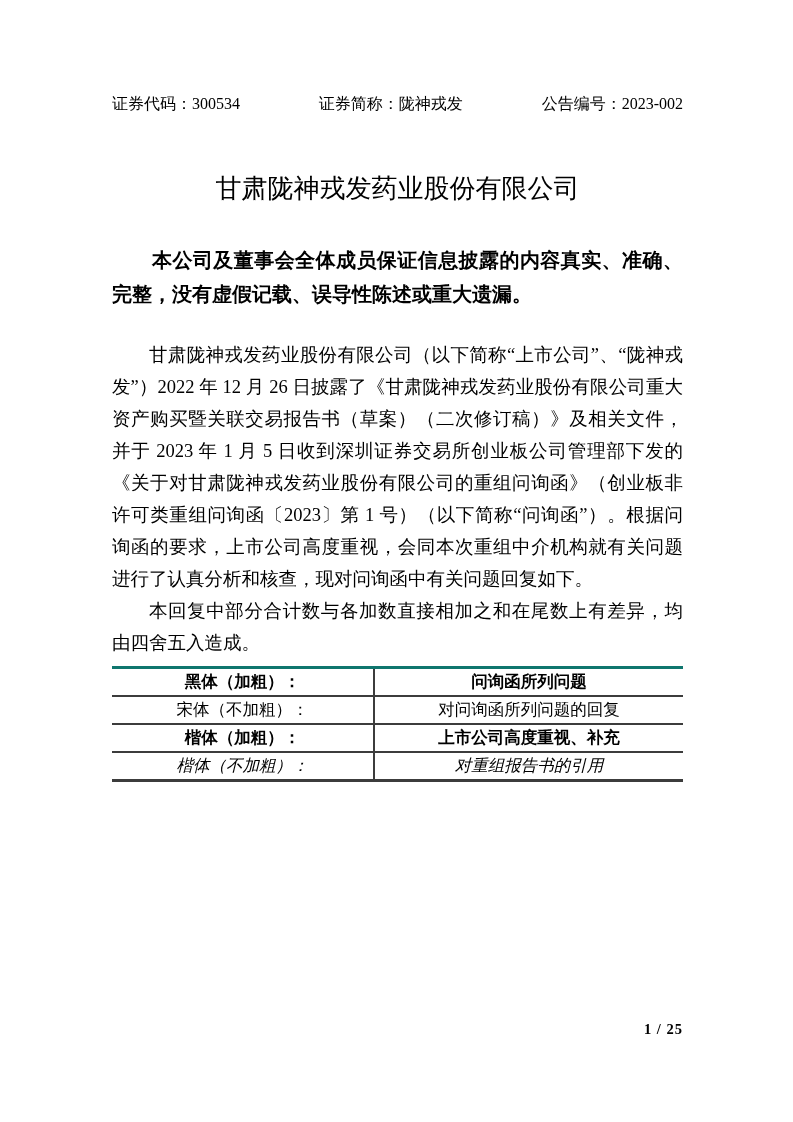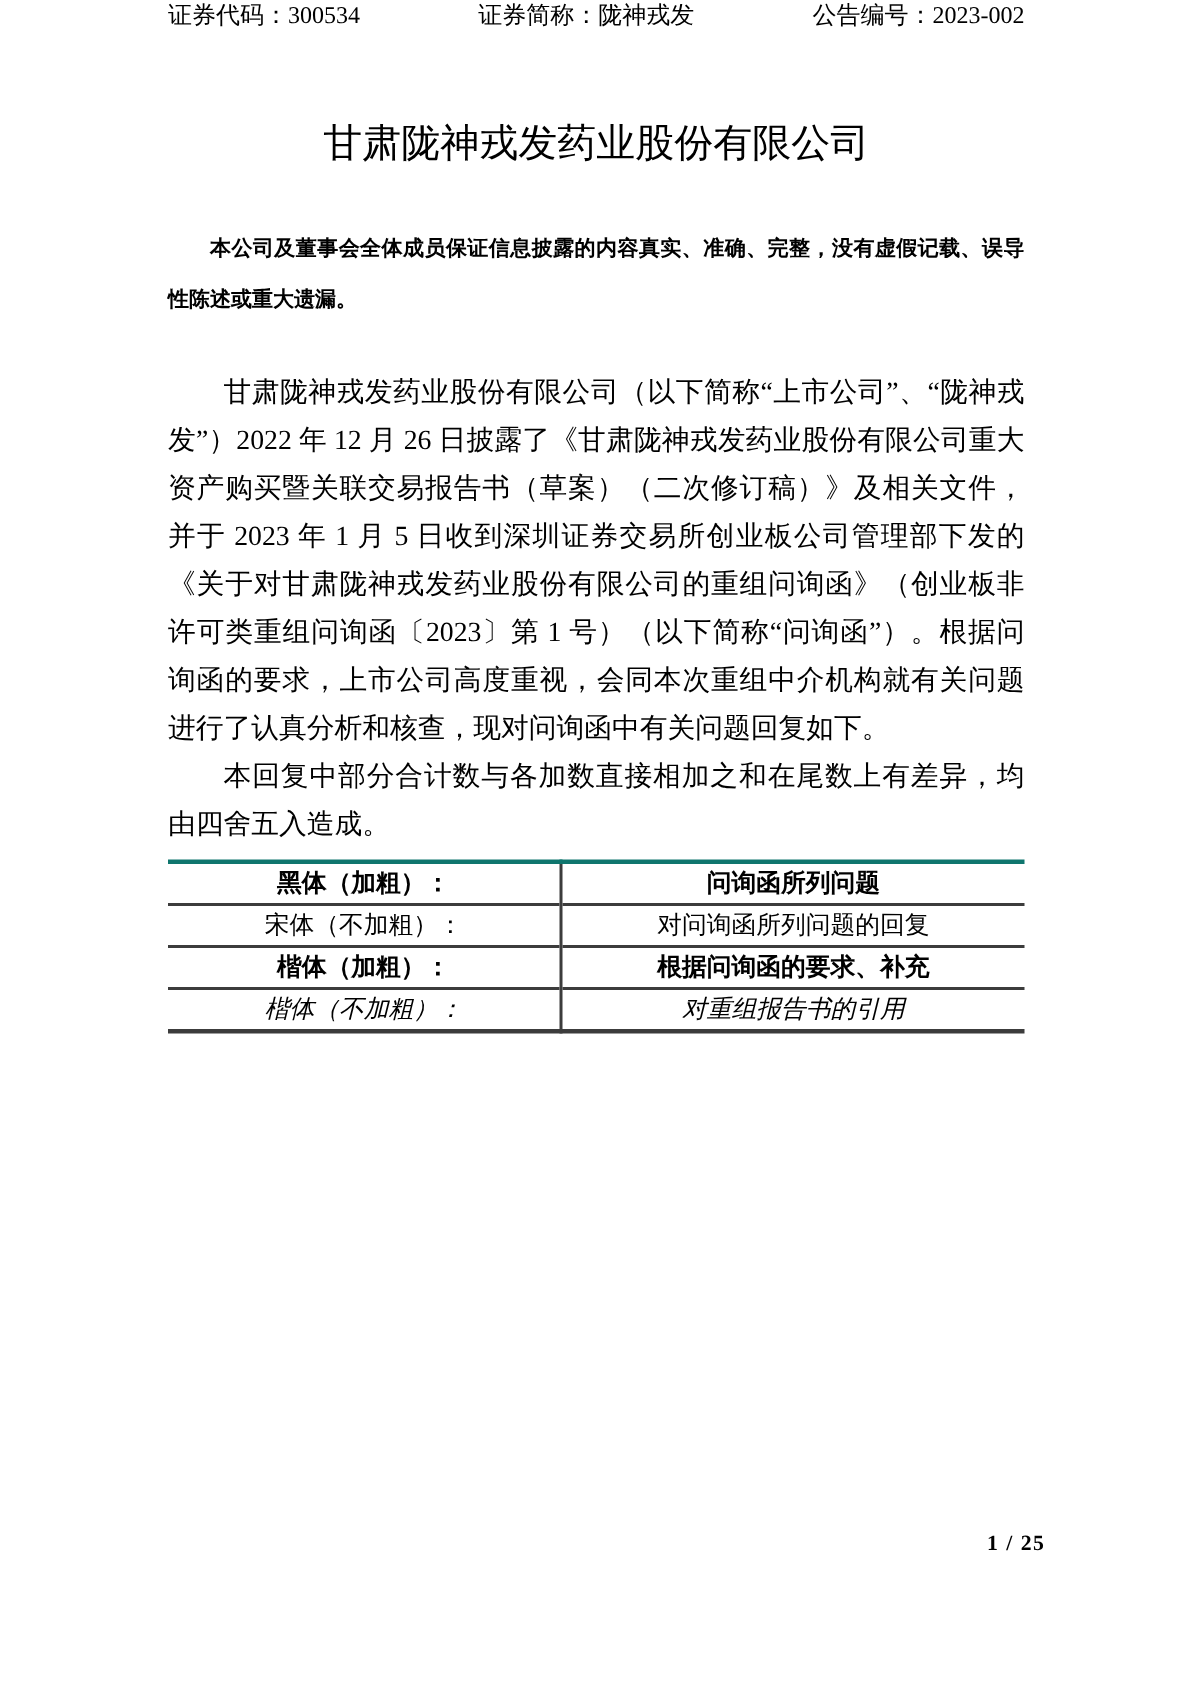--- a/index.html
+++ b/index.html
@@ -12,39 +12,40 @@
     width: 793px;
     height: 1122px;
     background: #ffffff;
     color: #000000;
     overflow: hidden;
     font-family: "Liberation Serif", "DejaVu Serif", serif;
     box-sizing: border-box;
     padding: 0 110px 0 112px;
   }
   .header-row {
+    margin-top: 93px;
     display: flex;
     justify-content: space-between;
     align-items: baseline;
     font-size: 16px;
     line-height: 21px;
     white-space: nowrap;
   }
   .doc-title {
     margin: 51px 0 0 0;
     text-align: center;
     font-size: 26px;
     font-weight: normal;
     line-height: 47px;
   }
   .disclaimer {
     margin: 31px 0 11px 0;
-    font-family: Liberation Mono, monospace;
+    font-family: Liberation Sans, sans-serif;
     font-weight: bold;
-    font-size: 14px;
+    font-size: 20px;
     line-height: 34px;
     text-indent: 2em;
     text-align: justify;
   }
   .body-para {
     margin: 0;
     font-size: 18.5px;
     line-height: 32px;
     text-indent: 2em;
     text-align: justify;
@@ -83,21 +84,21 @@
   }
   .row-kaiti-bold td {
     font-weight: bold;
   }
   .row-kaiti-regular td {
     font-weight: normal;
     font-style: italic;
   }
   .page-number {
     position: absolute;
-    right: 96px;
+    right: 110px;
     bottom: 84px;
     font-size: 14.5px;
     font-weight: bold;
     letter-spacing: 1px;
   }
 </style>
 </head>
 <body>
 
 <div class="page">
@@ -124,21 +125,21 @@
       <tr class="row-heiti-bold">
         <td class="col-font">黑体（加粗）：</td>
         <td class="col-meaning">问询函所列问题</td>
       </tr>
       <tr class="row-songti-regular">
         <td class="col-font">宋体（不加粗）：</td>
         <td class="col-meaning">对问询函所列问题的回复</td>
       </tr>
       <tr class="row-kaiti-bold">
         <td class="col-font">楷体（加粗）：</td>
-        <td class="col-meaning">根据问询函的要求、补充</td>
+        <td class="col-meaning">上市公司高度重视、补充</td>
       </tr>
       <tr class="row-kaiti-regular">
         <td class="col-font">楷体（不加粗）：</td>
         <td class="col-meaning">对重组报告书的引用</td>
       </tr>
     </tbody>
   </table>
 
   <div class="page-number">1 / 25</div>
 

